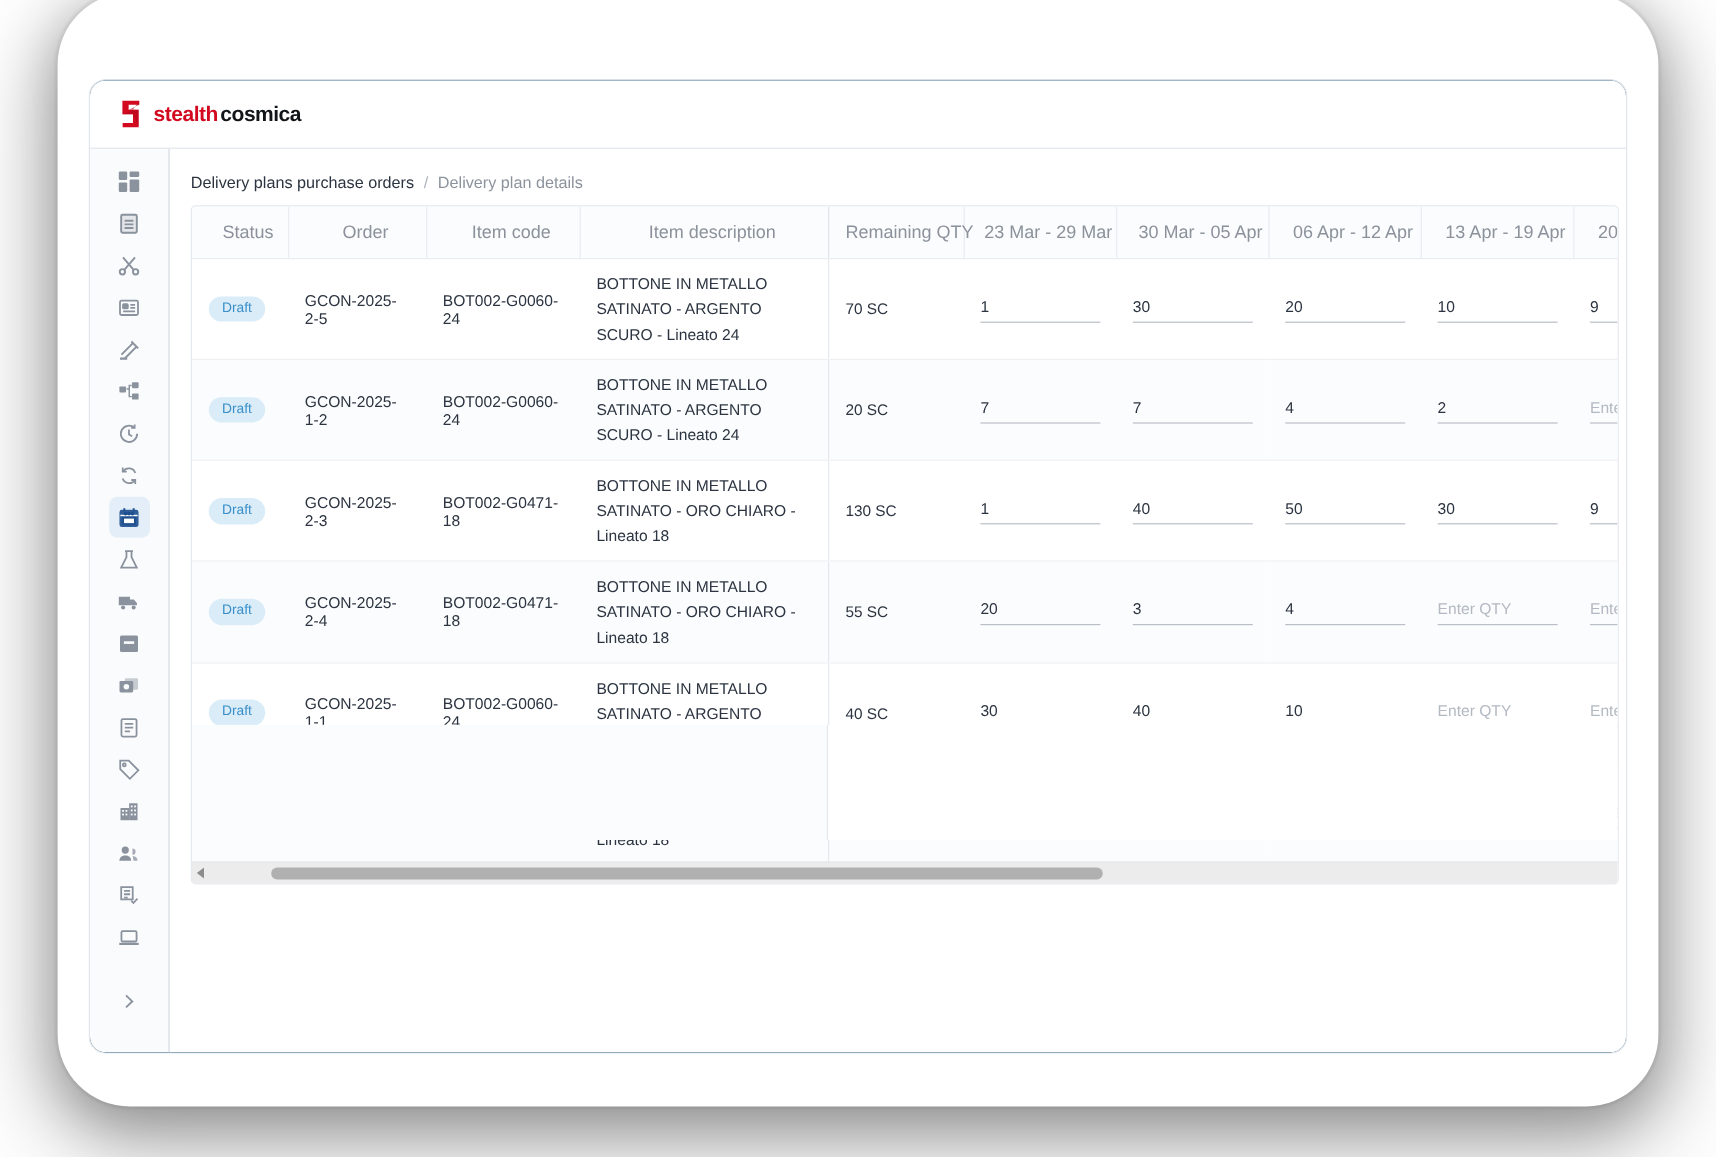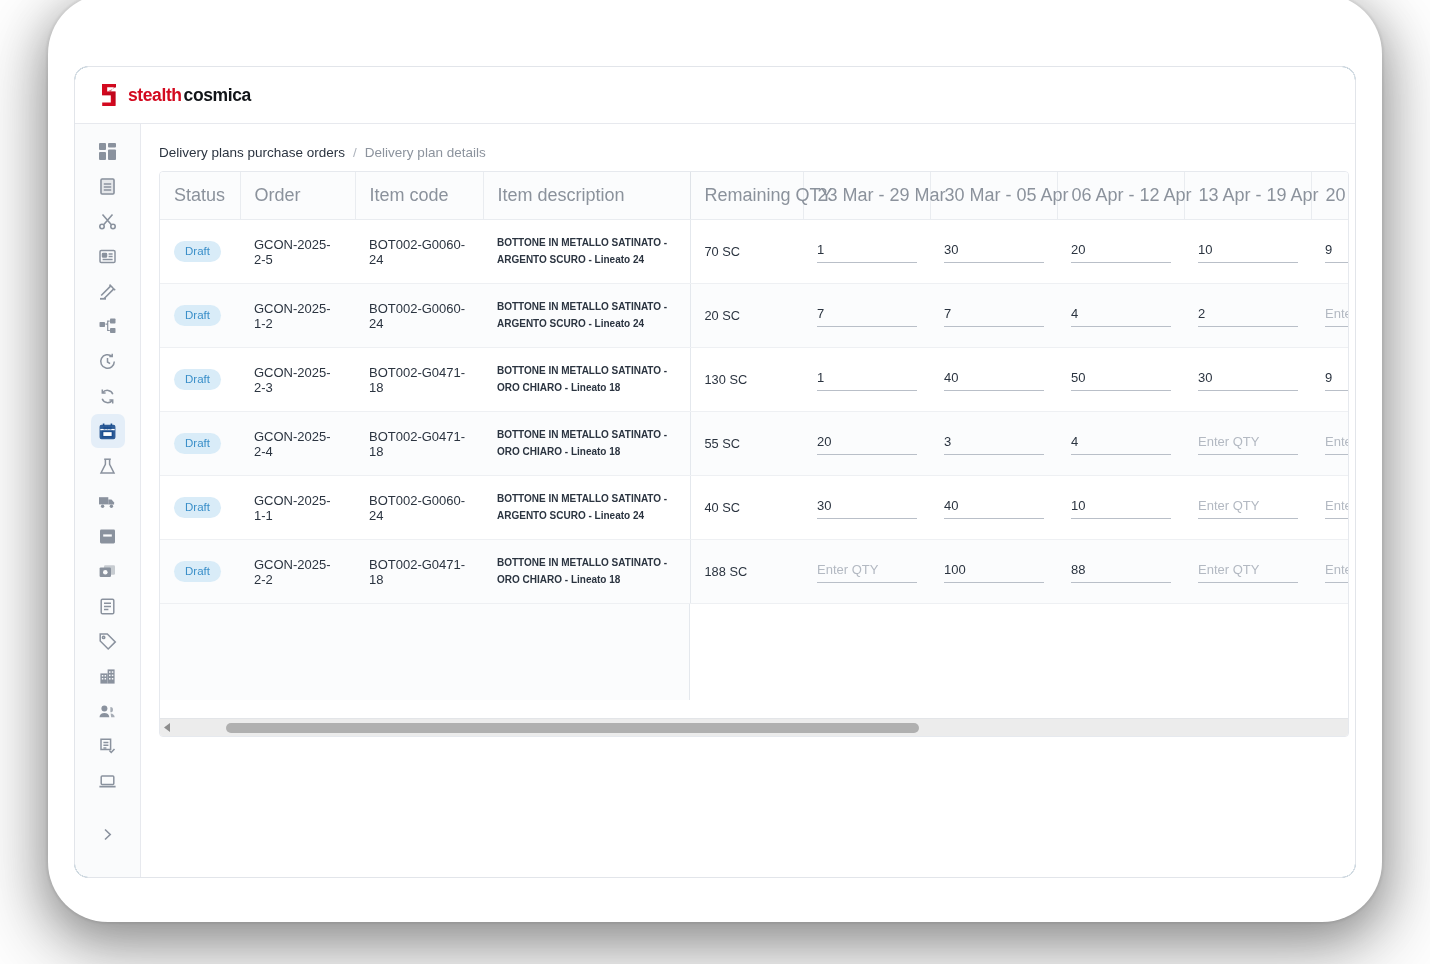--- a/index.html
+++ b/index.html
@@ -132,23 +132,23 @@
     left: 0; top: 0; right: 0; bottom: 18px;
     overflow: hidden;
   }
   table {
     border-collapse: collapse;
     table-layout: fixed;
     width: 1190px;
   }
   thead th {
     background: #fbfcfd;
-    font-size: 18px; font-weight: 400;
+    font-size: 15px; font-weight: 400;
     color: #8b929c;
-    text-align: left;
+    text-align: center;
     padding: 13px 0 13px 14px;
     height: 40px;
     border-bottom: 1px solid #e9ecf0;
     vertical-align: middle;
     white-space: nowrap;
   }
   thead th.divided { border-left: 1px solid #e9ecf0; }
   thead th.group-start { border-left: 1px solid #dfe3e8; }
 
   tbody td {
@@ -164,21 +164,21 @@
 
   .badge-draft {
     display: inline-block;
     background: #d9ecf8;
     color: #3a8fc9;
     font-size: 11.5px;
     border-radius: 11px;
     padding: 3px 11px;
     line-height: 1.35;
   }
-  .desc { line-height: 1.62; font-size: 10px; font-weight: bold; }
+  .desc { line-height: 1.62; font-size: 13px; }
   .rem-qty { font-size: 12.8px; white-space: nowrap; }
 
   .qty-input {
     width: 100px;
     border: 0;
     border-bottom: 1px solid #b9bfc8;
     outline: 0;
     background: transparent;
     font-family: "Liberation Sans", sans-serif;
     font-size: 13px;

